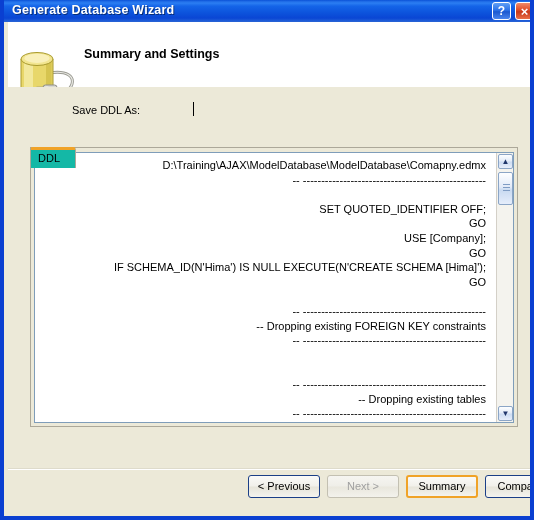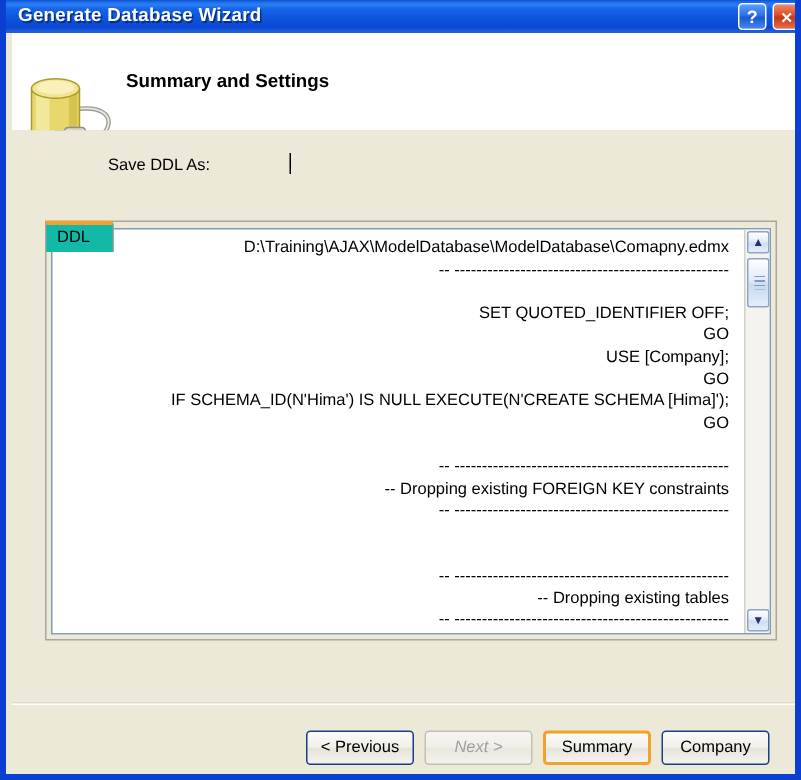--- a/index.html
+++ b/index.html
@@ -270,41 +270,41 @@
     left: 0;
     top: 381px;
     width: 526px;
     height: 2px;
     border-top: 1px solid #dedbcb;
     border-bottom: 1px solid #ffffff;
     box-sizing: border-box;
   }
   .btn {
     position: absolute;
-    top: 400px;
+    top: 388px;
     width: 72px;
     height: 23px;
     box-sizing: border-box;
     background: linear-gradient(to bottom, #fafaf8 0%, #f1f0ea 48%, #e6e4d9 52%, #f4f3ee 100%);
     border: 1px solid #1b3f87;
     border-radius: 3px;
     font-family: "Liberation Sans", sans-serif;
     font-size: 11px;
     color: #000;
     text-align: center;
     line-height: 21px;
     cursor: default;
+    margin-left: 44px;
   }
   .btn-previous { left: 196px; }
   .btn-next {
     left: 275px;
     border: 1px solid #c3c0b2;
     color: #a0a0a0;
     background: linear-gradient(to bottom, #f6f5f1 0%, #efeee8 48%, #e9e7dd 52%, #f3f2ec 100%);
-    font-style: italic;
   }
   .btn-finish {
     left: 354px;
     border: 2px solid #f0a328;
     line-height: 19px;
   }
   .btn-cancel { left: 433px; }
 </style>
 </head>
 <body>

